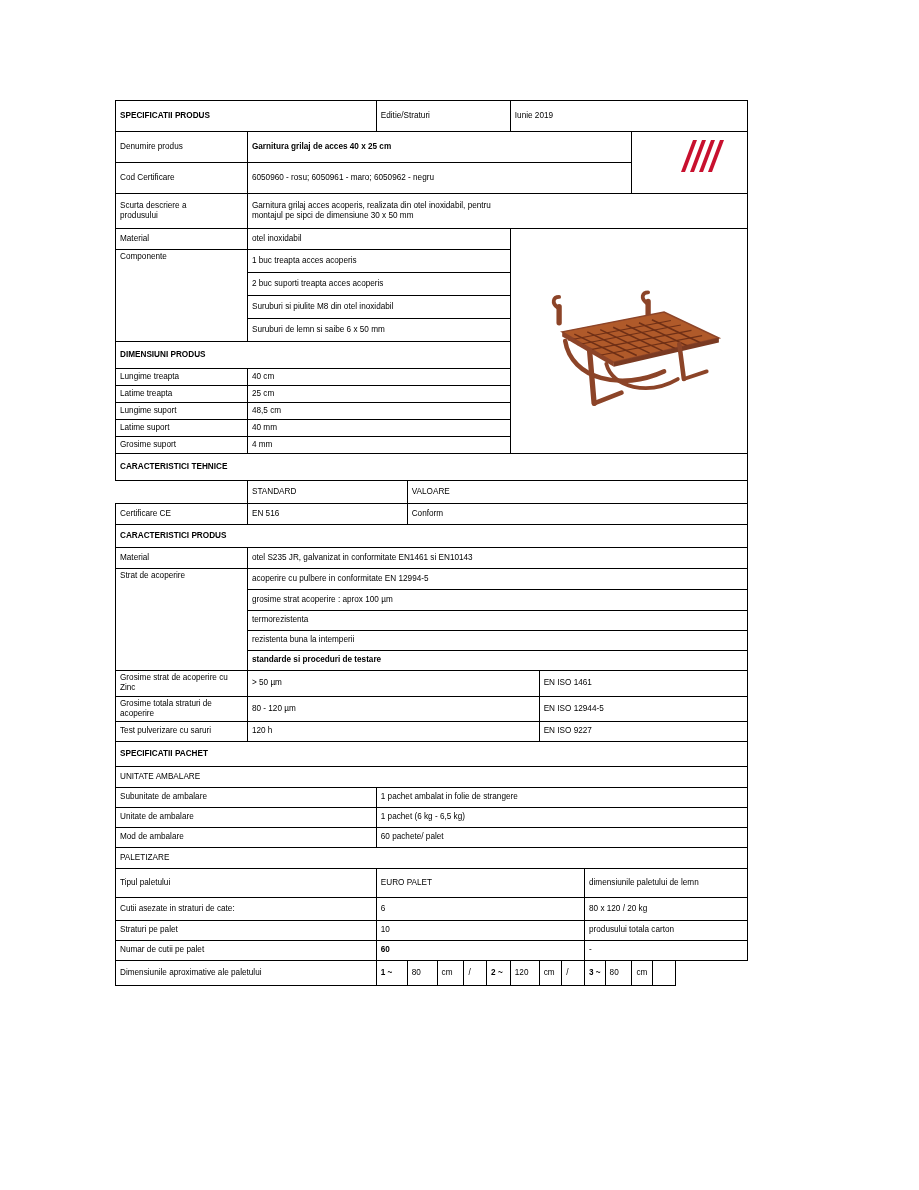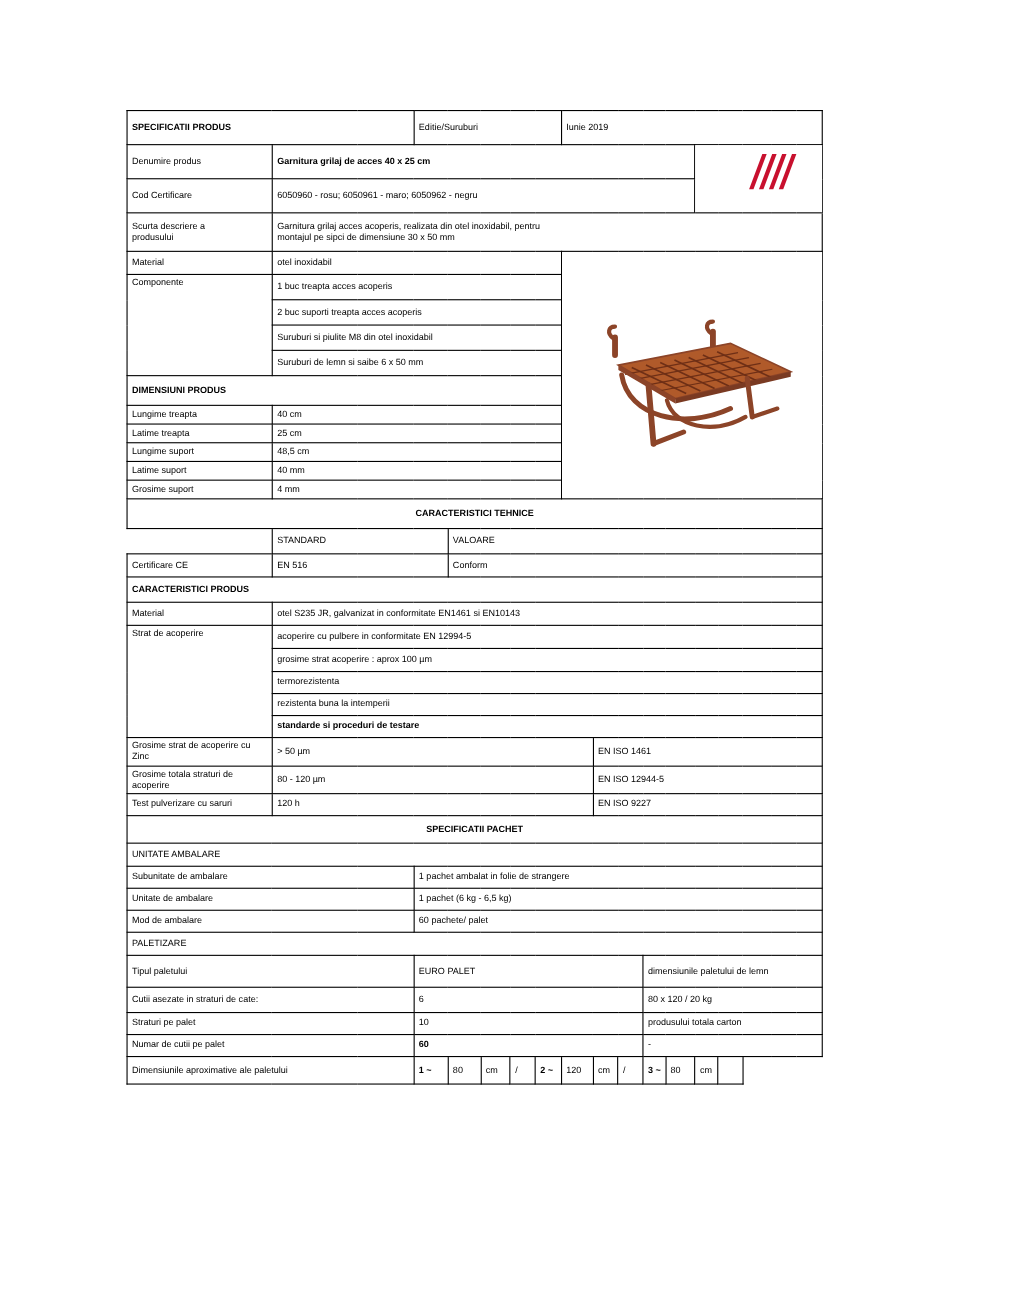--- a/index.html
+++ b/index.html
@@ -38,21 +38,20 @@
   .c { }
   .b { font-weight: bold; }
   .title-head {
     font-size: 11.5px;
     font-weight: bold;
     padding-left: 16px;
   }
   .sect-title {
     font-size: 11.5px;
     font-weight: bold;
-    text-align: center;
   }
   .sect-left {
     font-size: 10.5px;
     font-weight: bold;
     padding-left: 6px;
   }
   .sect-left-ind {
     font-size: 9.5px;
     font-weight: normal;
     padding-left: 22px;
@@ -111,21 +110,21 @@
     <col style="width:20px">
     <col style="width:22px">
     <col style="width:25px">
     <col style="width:22px">
     <col style="width:23px">
   </colgroup>
 
   <tbody>
         <tr class="big-row">
     <td colspan="3" class="title-head" style="height:26px">SPECIFICATII PRODUS</td>
-    <td colspan="5" class="pad-l">Editie/Suruburi</td>
+    <td colspan="5" class="pad-l">Editie/Straturi</td>
     <td colspan="10" class="c">Iunie 2019</td>
   </tr>
 
   <tr>
     <td rowspan="1" style="height:26px">Denumire produs</td>
     <td colspan="12" class="c b">Garnitura grilaj de acces 40  x 25 cm</td>
     <td colspan="5" rowspan="2" class="logo-cell nb-b">
       <svg class="logo" viewBox="0 0 62 40">
         <g fill="#C8102E">
           <path d="M8 38 L20 6 L24 6 L12 38 Z"></path>

